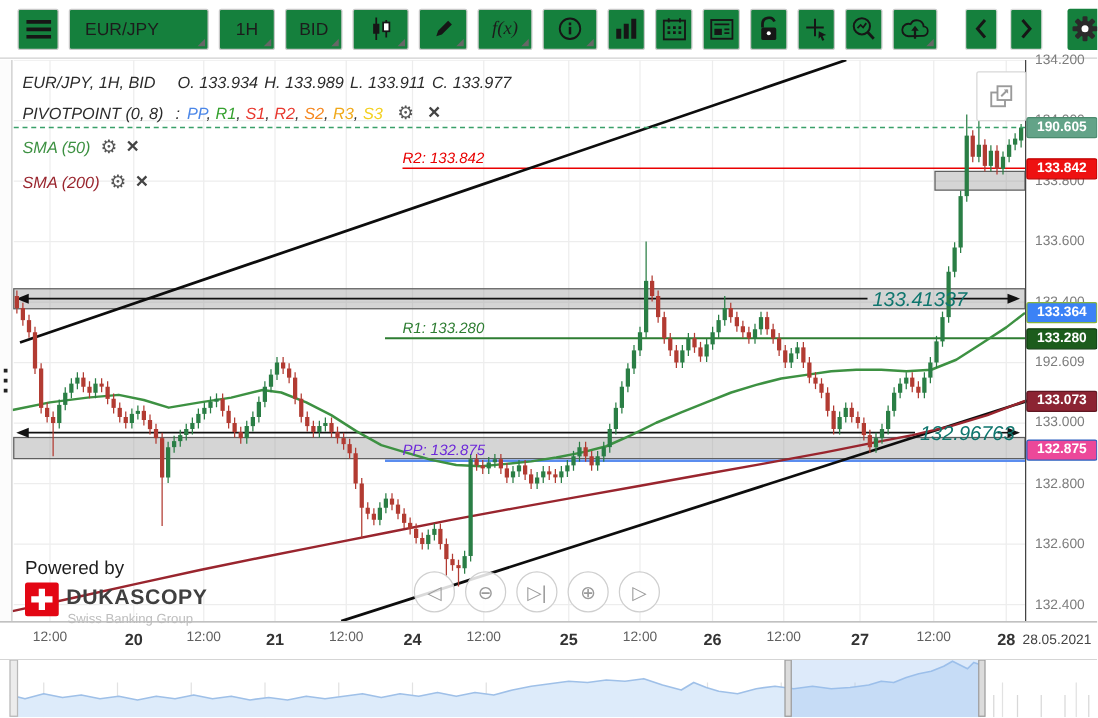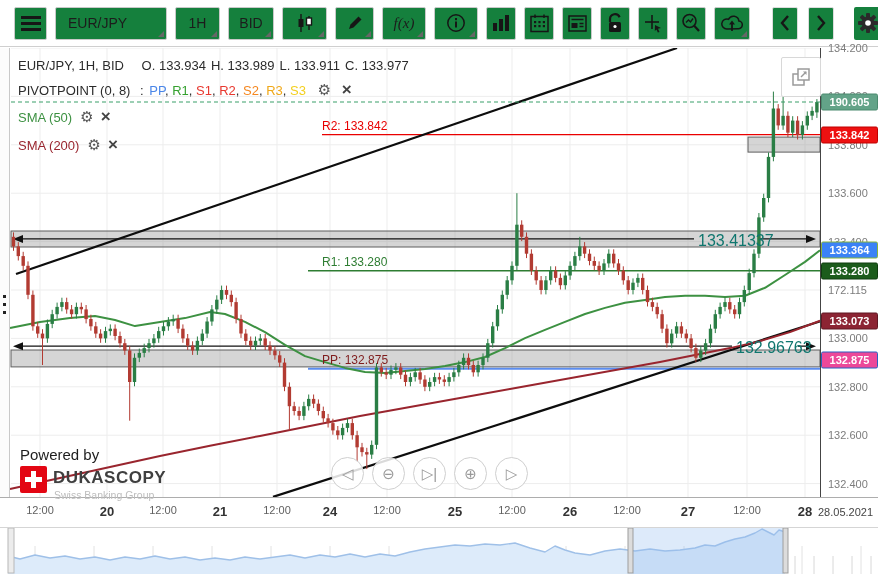--- a/index.html
+++ b/index.html
@@ -12,21 +12,21 @@
   .tb-btn{height:33px;border:1px solid #c9c9c9;border-radius:2px;background:#15803d;
           display:flex;align-items:center;justify-content:center;position:relative;
           box-sizing:border-box;flex:0 0 auto;color:#161616;cursor:pointer;}
   .tb-btn.dd::after{content:"";position:absolute;right:2px;bottom:2px;
           border-left:6px solid transparent;border-bottom:6px solid #666;}
   .tb-label{font-size:14px;color:#1c1c1c;}
   .tb-instr{justify-content:flex-start;padding-left:12px;}
   .fx{font-family:"Liberation Serif","DejaVu Serif",serif;font-style:italic;font-size:15px;}
   .plain{border:none;}
   
-  .ovl{position:absolute;white-space:nowrap;}
+  .ovl{position:absolute;white-space:nowrap;font-style:italic;}
   #ohlc-line{left:18px;top:58px;font-size:13px;color:#2b2b2b;z-index:6;}
   #pivot-line{left:18px;top:81px;font-size:13px;color:#2b2b2b;z-index:6;}
   .ind-row{left:18px;font-size:13px;z-index:6;}
   .mini-ico{color:#555;font-size:15px;margin-left:8px;cursor:pointer;}
   .mini-x{color:#444;font-size:17px;font-weight:bold;margin-left:7px;cursor:pointer;line-height:13px;}
   
   .tick{position:absolute;left:828px;font-size:11px;color:#7c7c7c;transform:translateY(-50%);z-index:4;}
   .badge{position:absolute;left:821px;width:55px;height:15px;line-height:15px;font-size:11px;
          font-weight:bold;color:#fff;text-align:center;border-radius:2px;border:1px solid #000;
          transform:translateY(-50%);z-index:5;}
@@ -612,36 +612,36 @@
     <path d="M17.5 6.5 L17.5 10 L14 6.5 Z" fill="#9a9a9a"></path>
   </svg>
 </div>
 
 <div id="price-axis">
       <span class="tick" style="top: 48px;">134.200</span>
       <span class="tick" style="top: 96.4px;">134.000</span>
       <span class="tick" style="top: 144.8px;">133.800</span>
       <span class="tick" style="top: 193.2px;">133.600</span>
       <span class="tick" style="top: 241.6px;">133.400</span>
-      <span class="tick" style="top: 290px;">172.115</span>
+      <span class="tick" style="top: 290px;">192.609</span>
       <span class="tick" style="top: 338.4px;">133.000</span>
       <span class="tick" style="top: 386.8px;">132.800</span>
       <span class="tick" style="top: 435.2px;">132.600</span>
       <span class="tick" style="top: 483.6px;">132.400</span>
       <span class="badge" style="top: 102px; background: rgb(99, 163, 136); border-color: rgb(75, 138, 110);">190.605</span>
       <span class="badge" style="top: 134.6px; background: rgb(238, 17, 17); border-color: rgb(192, 0, 0);">133.842</span>
       <span class="badge" style="top: 250.3px; background: #3b82f6; border-color: rgb(134, 179, 60);">133.364</span>
       <span class="badge" style="top: 270.6px; background: rgb(28, 92, 28); border-color: rgb(14, 60, 14);">133.280</span>
       <span class="badge" style="top: 320.7px; background: rgb(140, 36, 51); border-color: rgb(95, 23, 34);">133.073</span>
       <span class="badge" style="top: 360px; background: #ec4899; border-color: rgb(43, 95, 192);">132.875</span>
     </div>
 <div id="chart-labels">
       <span class="ovl linelab" style="left: 322px; top: 119px; color: rgb(232, 0, 0);">R2: 133.842</span>
       <span class="ovl linelab" style="left: 322px; top: 255px; color: rgb(46, 125, 50);">R1: 133.280</span>
-      <span class="ovl linelab" style="left: 322px; top: 353px; color: #7f1d1d;">PP: 132.875</span>
+      <span class="ovl linelab" style="left: 322px; top: 353px; color: #6d28d9;">PP: 132.875</span>
       <span class="ovl zonelab" style="left: 698px; top: 232px;">133.41337</span>
       <span class="ovl zonelab" style="left: 736px; top: 339px;">132.96763</span>
     </div>
 
 <div id="xaxis">
   <span id="xdate">28.05.2021</span>
 <span class="xlab" style="left: 40px;">12:00</span>
       <span class="xlab major" style="left: 107px;">20</span>
       <span class="xlab" style="left: 163px;">12:00</span>
       <span class="xlab major" style="left: 220px;">21</span>

